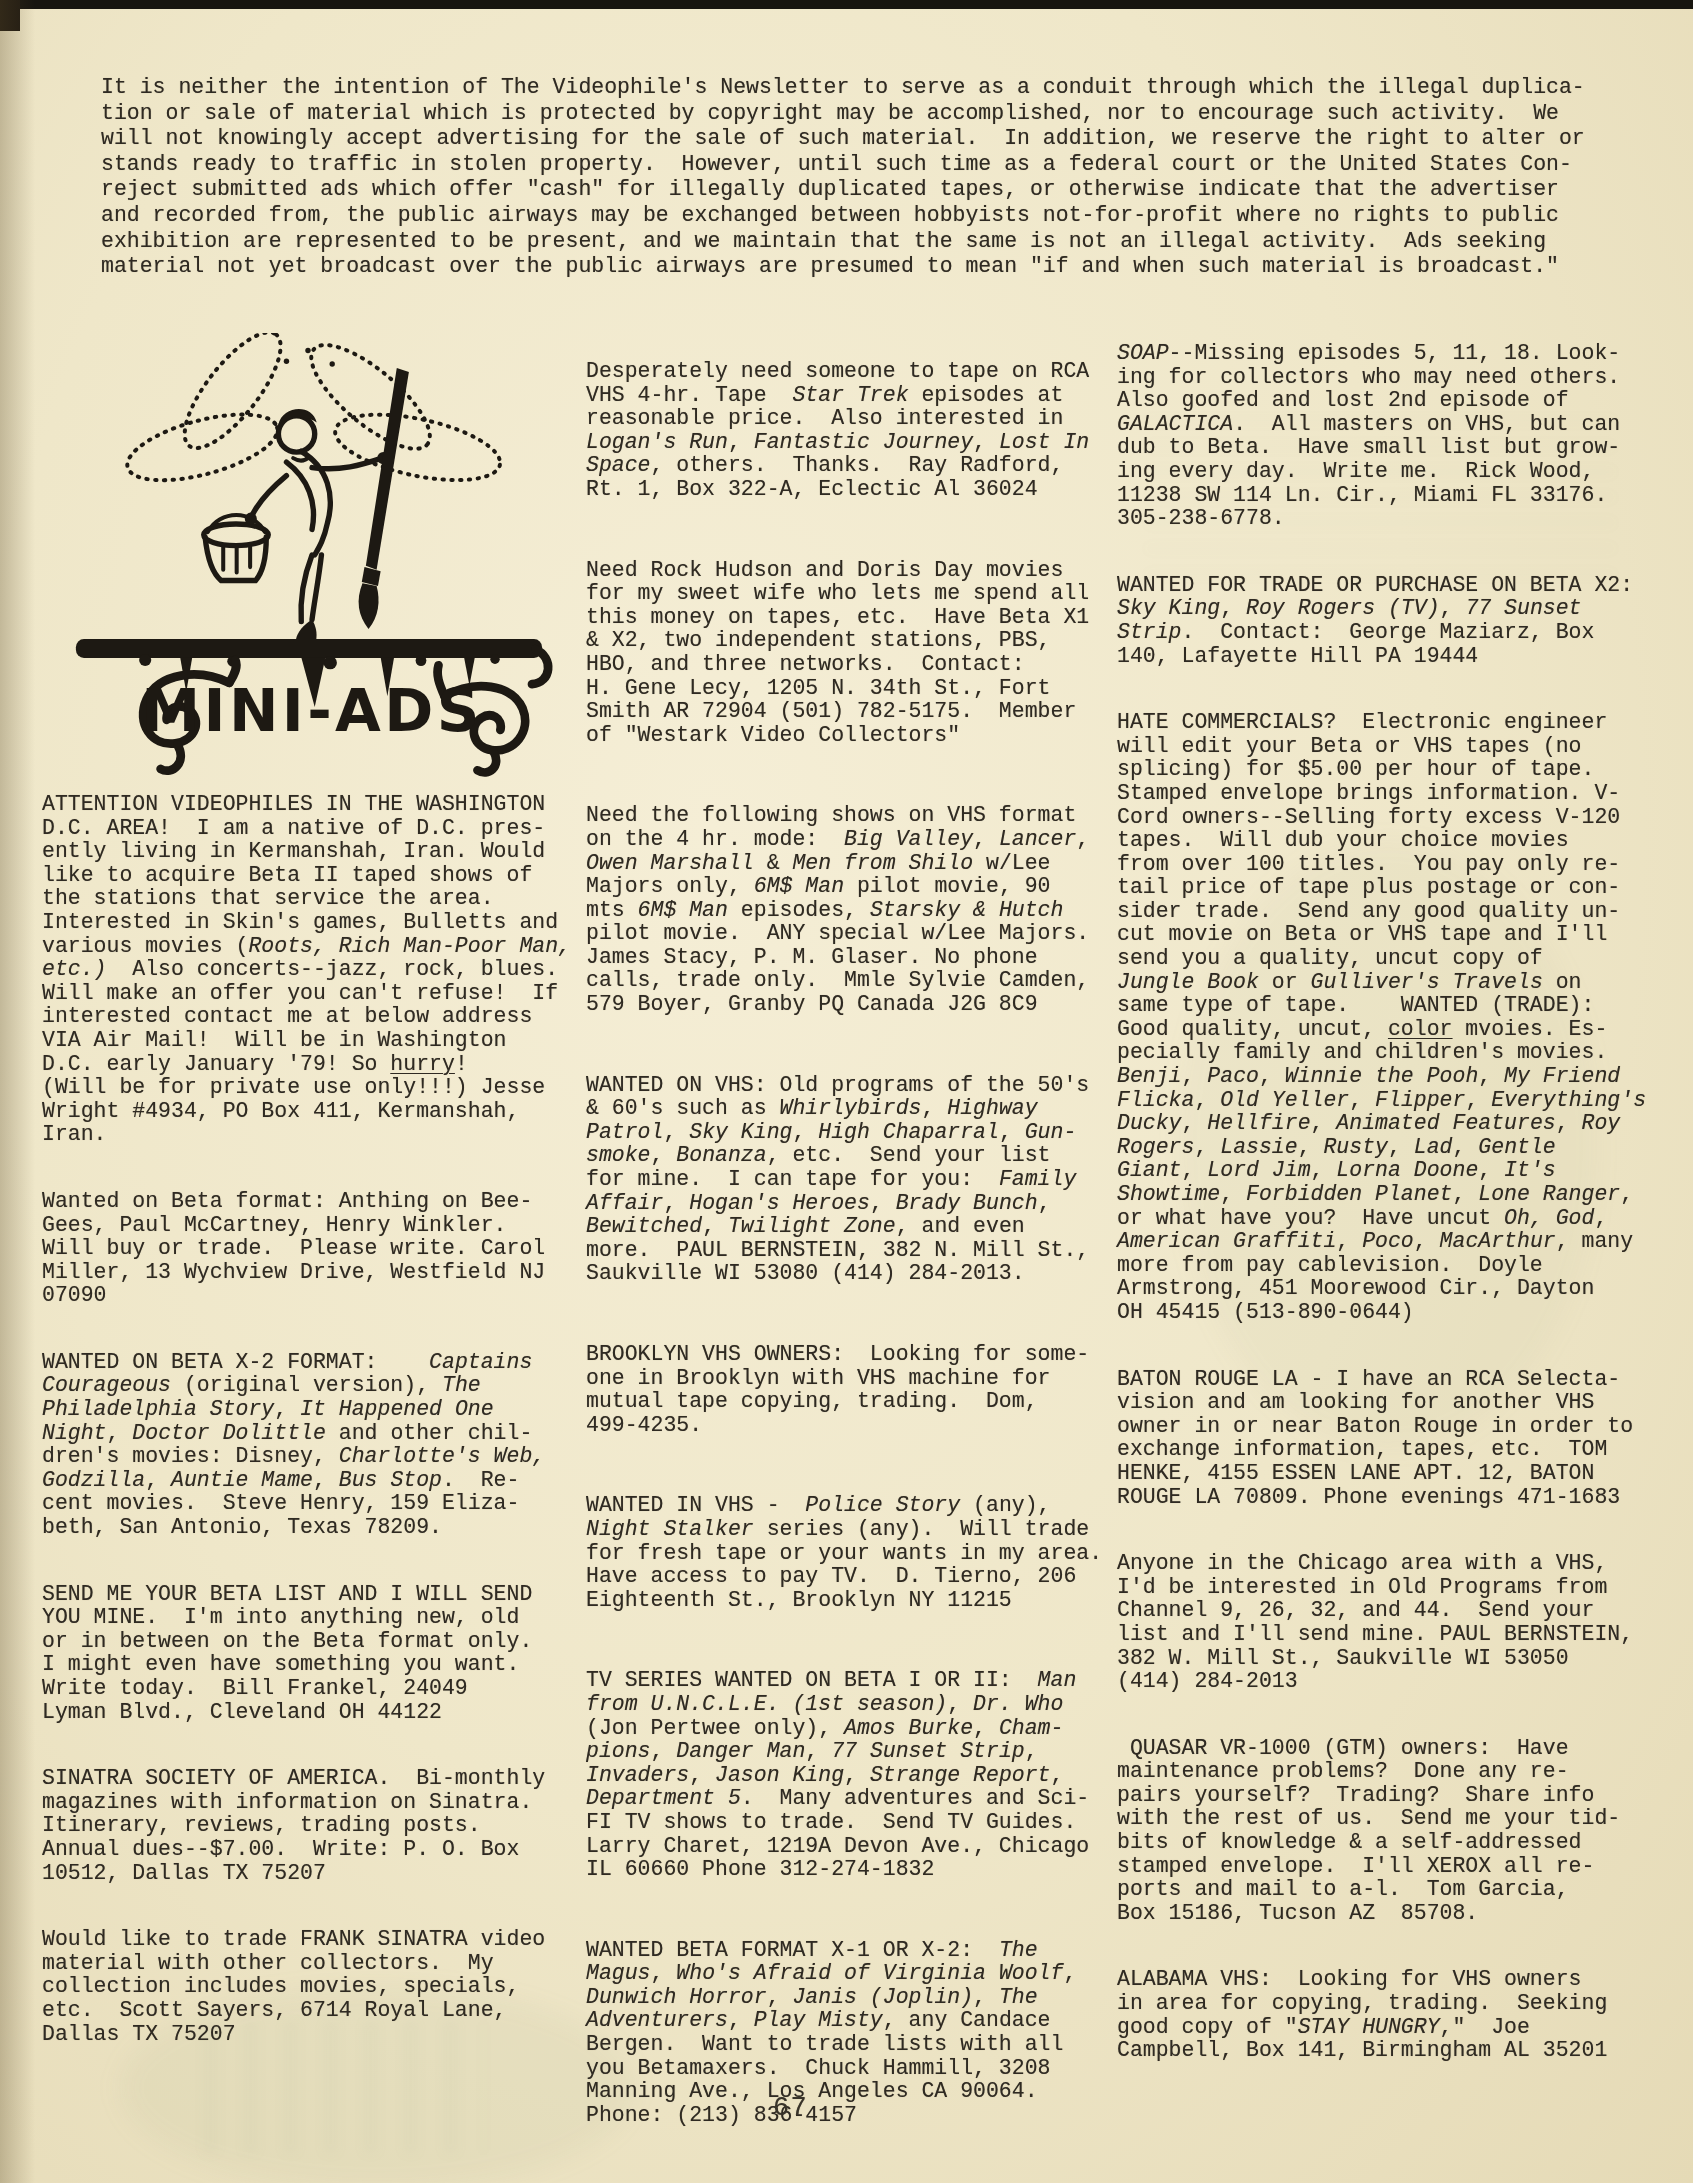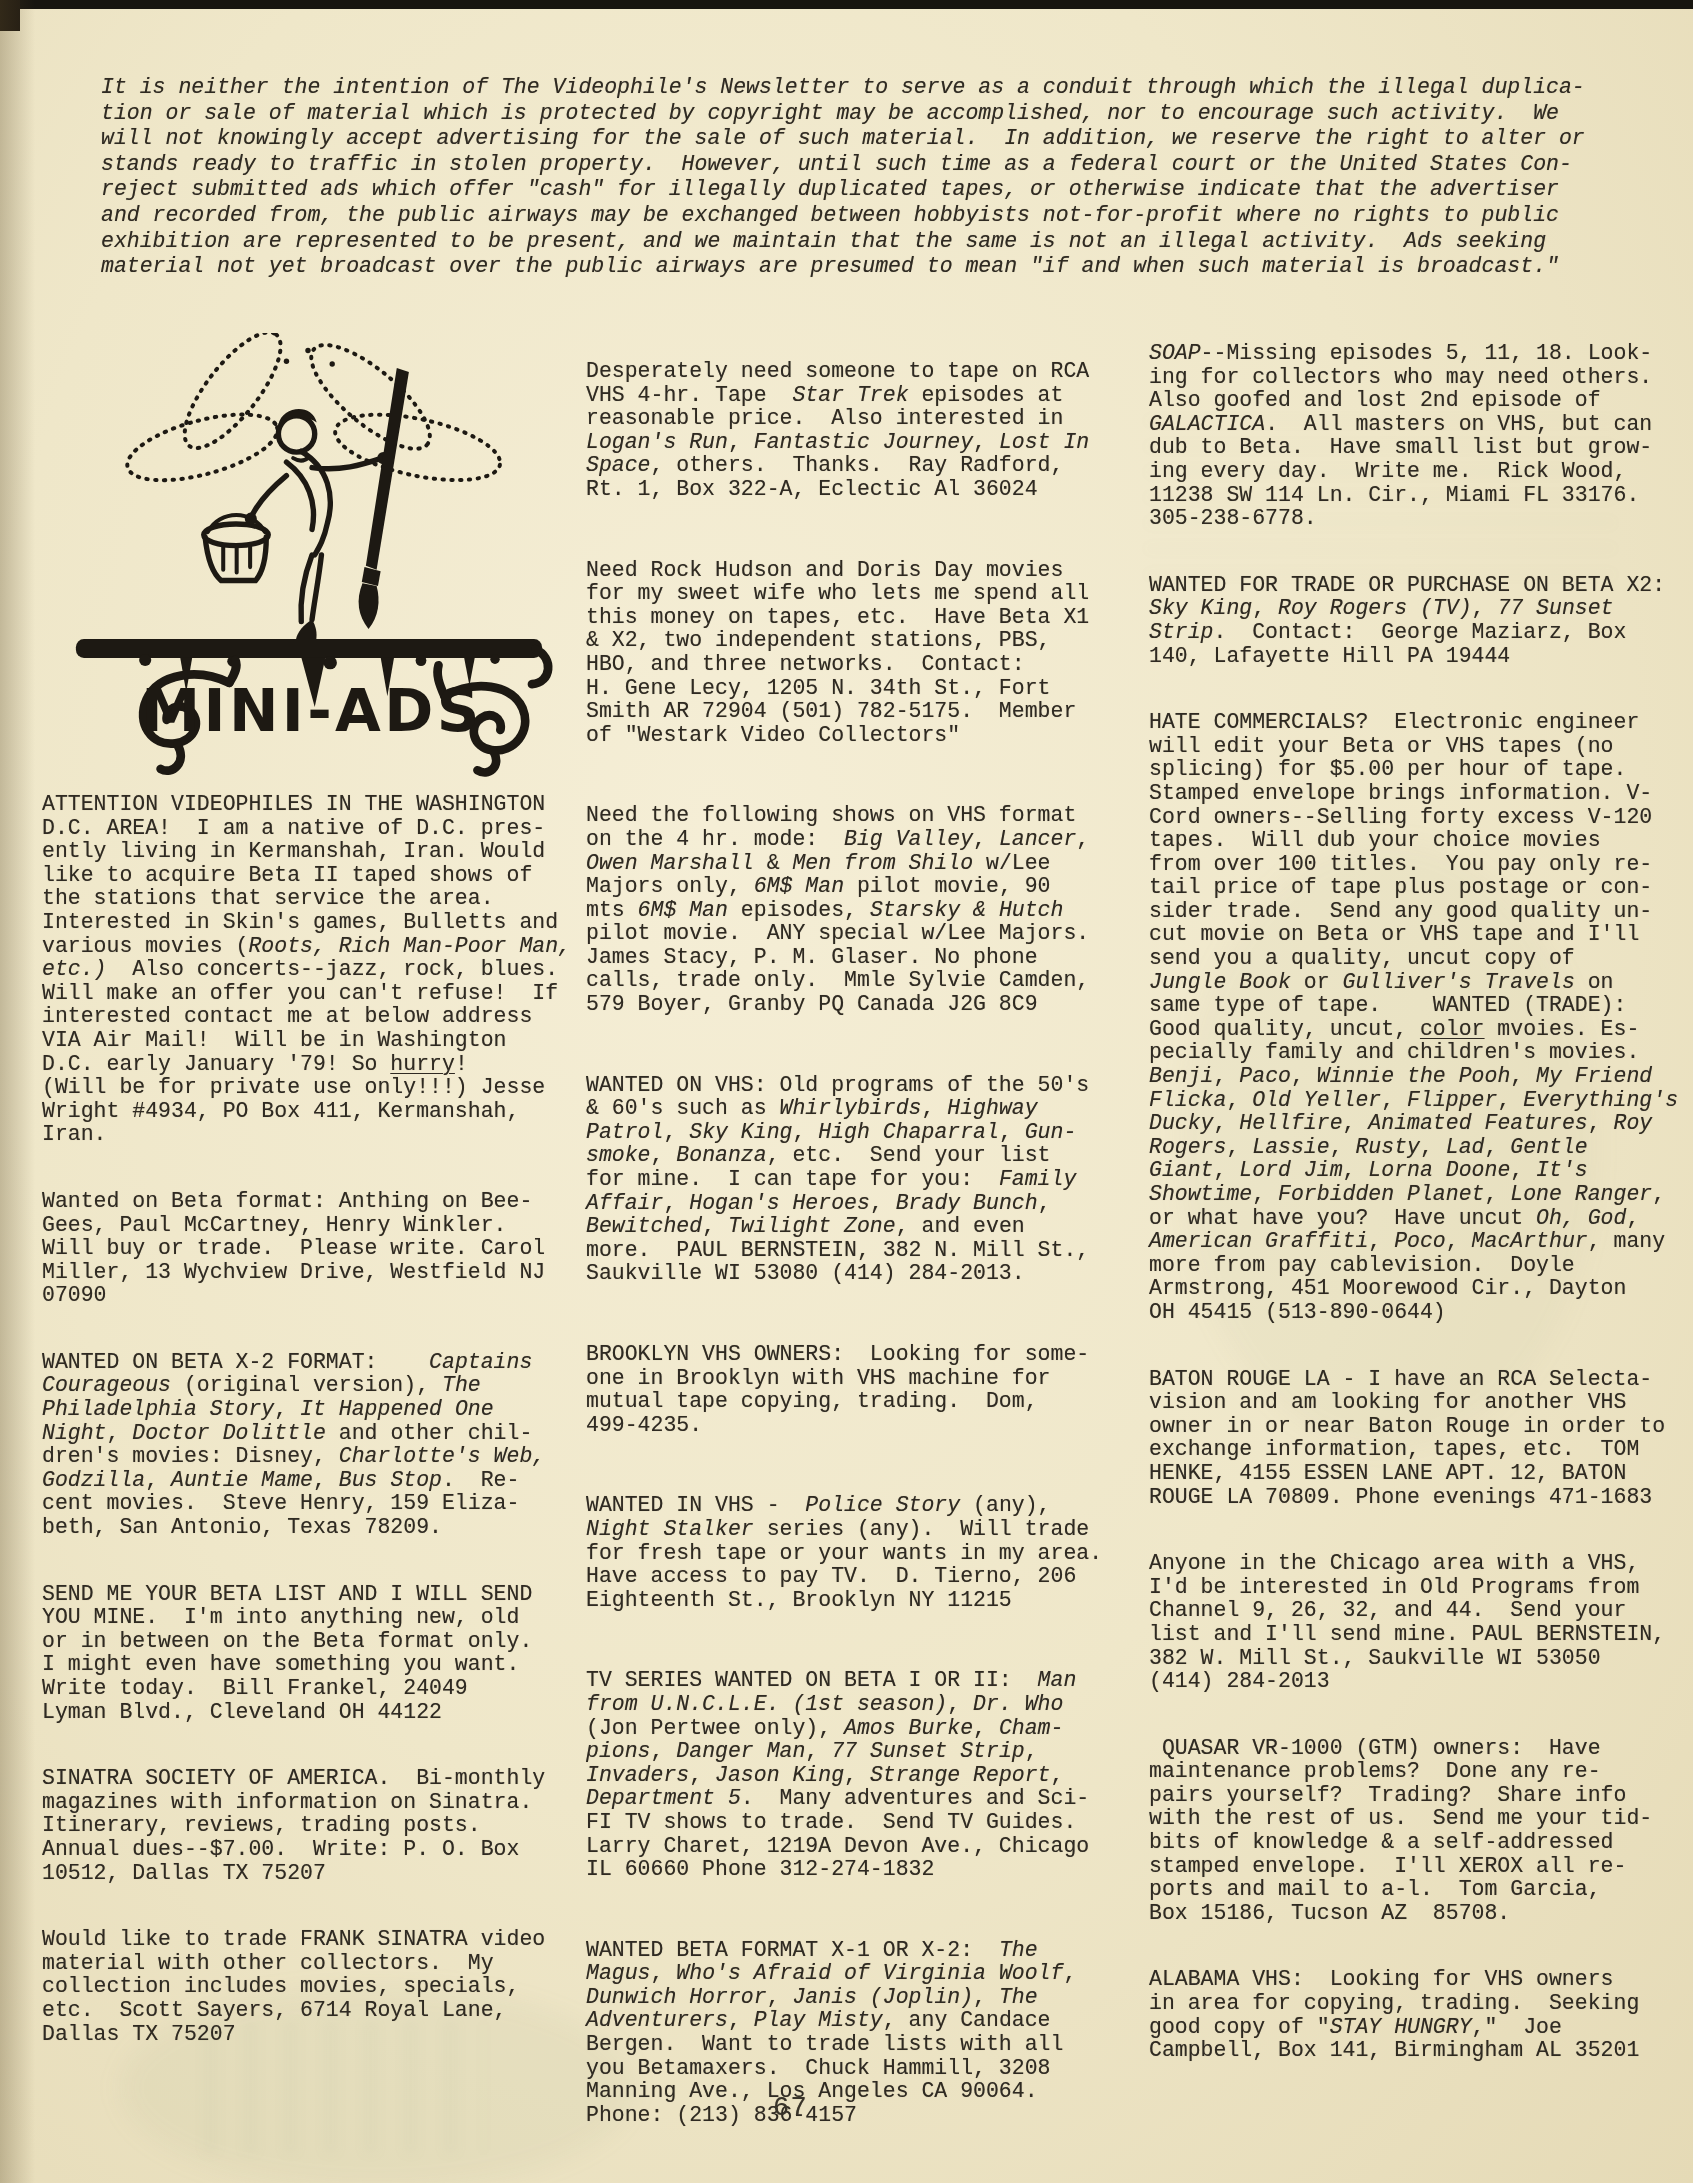--- a/index.html
+++ b/index.html
@@ -13,33 +13,33 @@
   .page{position:absolute;inset:0;}
   .top-edge{position:absolute;top:0;left:0;width:1693px;height:9.4px;background:#17150f;}
   .top-corner{position:absolute;top:0;left:0;width:20px;height:31px;background:#201a12;}
   .left-shadow{position:absolute;top:0;left:0;width:35px;height:2183px;
     background:linear-gradient(90deg,rgba(92,76,42,.30),rgba(92,76,42,0));}
   .stain{position:absolute;border-radius:50%;pointer-events:none;filter:blur(12px);}
   .ghost{position:absolute;pointer-events:none;filter:blur(6px);opacity:.35;}
 
   .disclaimer{
     position:absolute;left:101px;top:75px;width:1542px;
-    font-style:italic;font-size:21.5px;line-height:25.6px;
+    font-size:21.5px;line-height:25.6px;
     text-shadow:0 0 0.7px rgba(47,42,34,.45);
   }
   .disclaimer .line{white-space:pre;}
 
   .logo{position:absolute;left:64px;top:333px;width:492px;height:444px;}
   .logo svg{display:block;}
 
   .col{position:absolute;font-size:21.5px;line-height:23.6px;
     text-shadow:0 0 0.7px rgba(47,42,34,.42);}
   .col-left{left:42px;top:793px;width:539px;font-family:Liberation Mono, monospace;}
   .col-middle{left:586px;top:360px;width:539px;}
-  .col-right{left:1117px;top:342px;width:545px;margin-left:32px;}
+  .col-right{left:1117px;top:342px;width:545px;}
   .ad{margin:0 0 43px 0;}
   .col-middle .ad{margin-bottom:57px;}
   .line{white-space:pre;}
   .it{font-style:italic;}
   .un{text-decoration:underline;text-underline-offset:3.4px;text-decoration-thickness:1.3px;}
 
   .page-number{
     position:absolute;left:773px;top:2093px;width:108px;text-align:left;
     font-size:27px;letter-spacing:1.3px;color:#39342a;
     text-shadow:0 0 0.7px rgba(47,42,34,.45);

